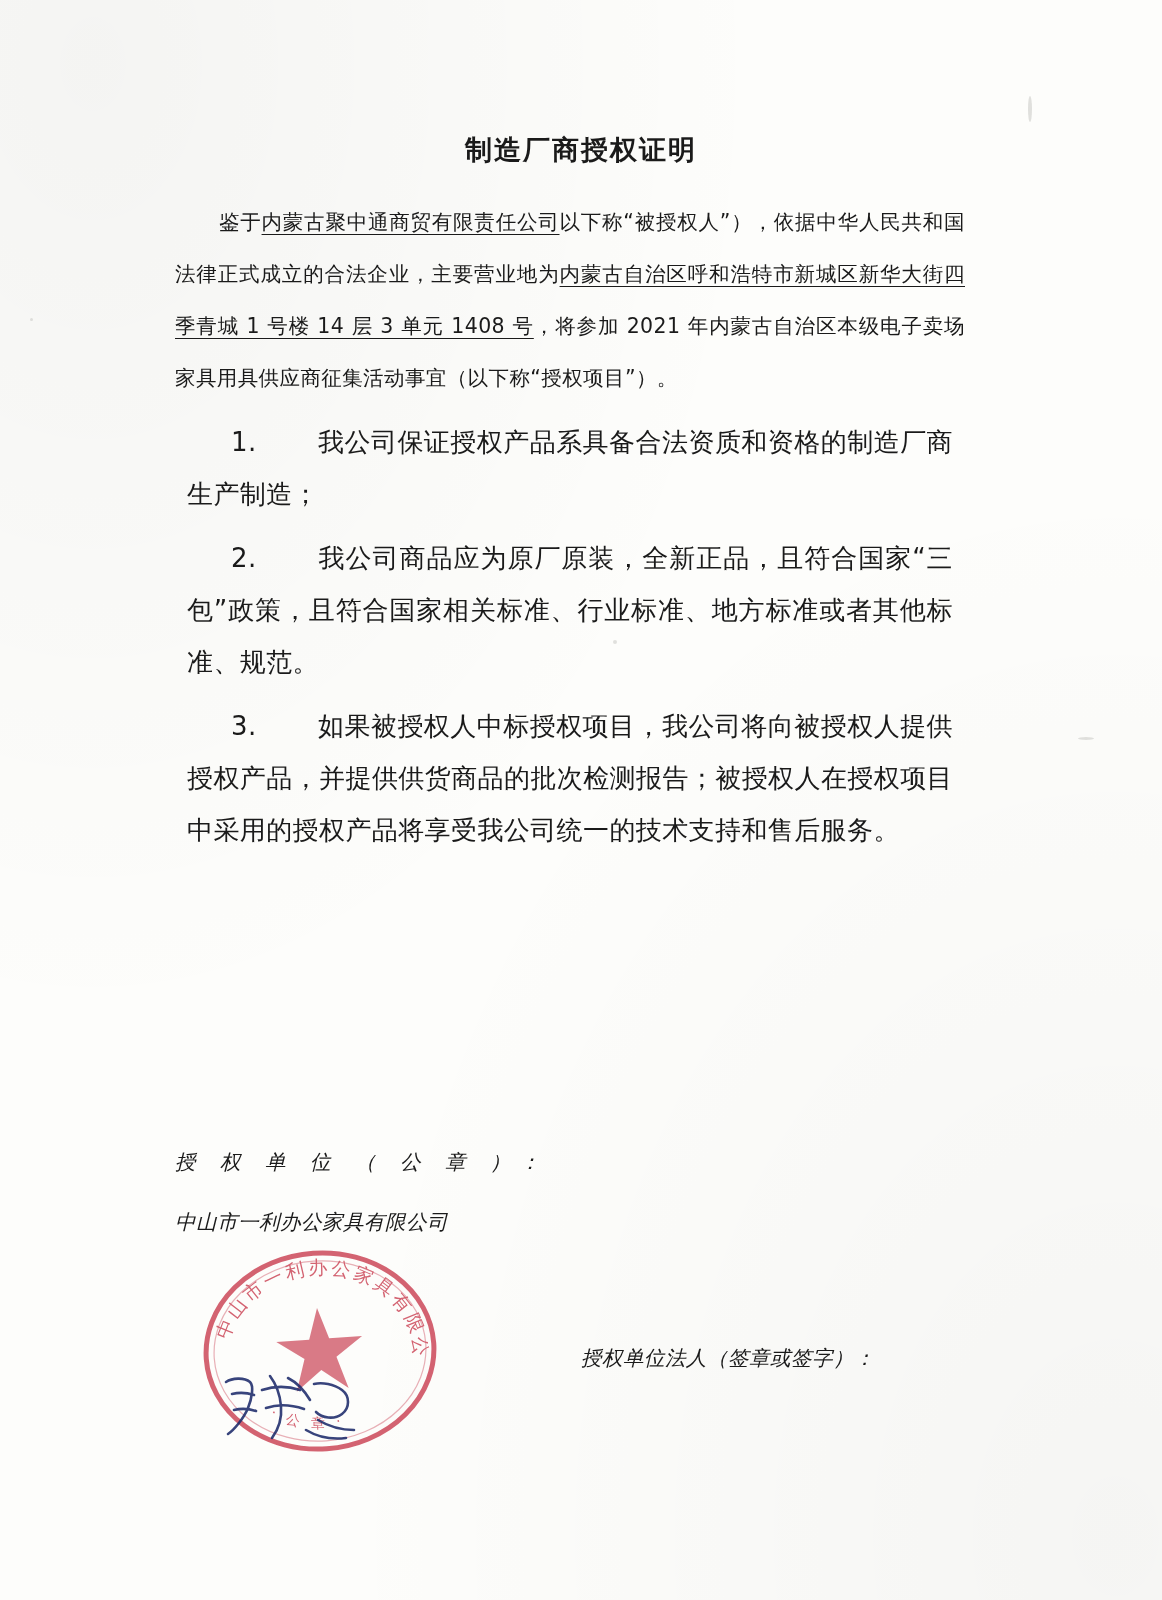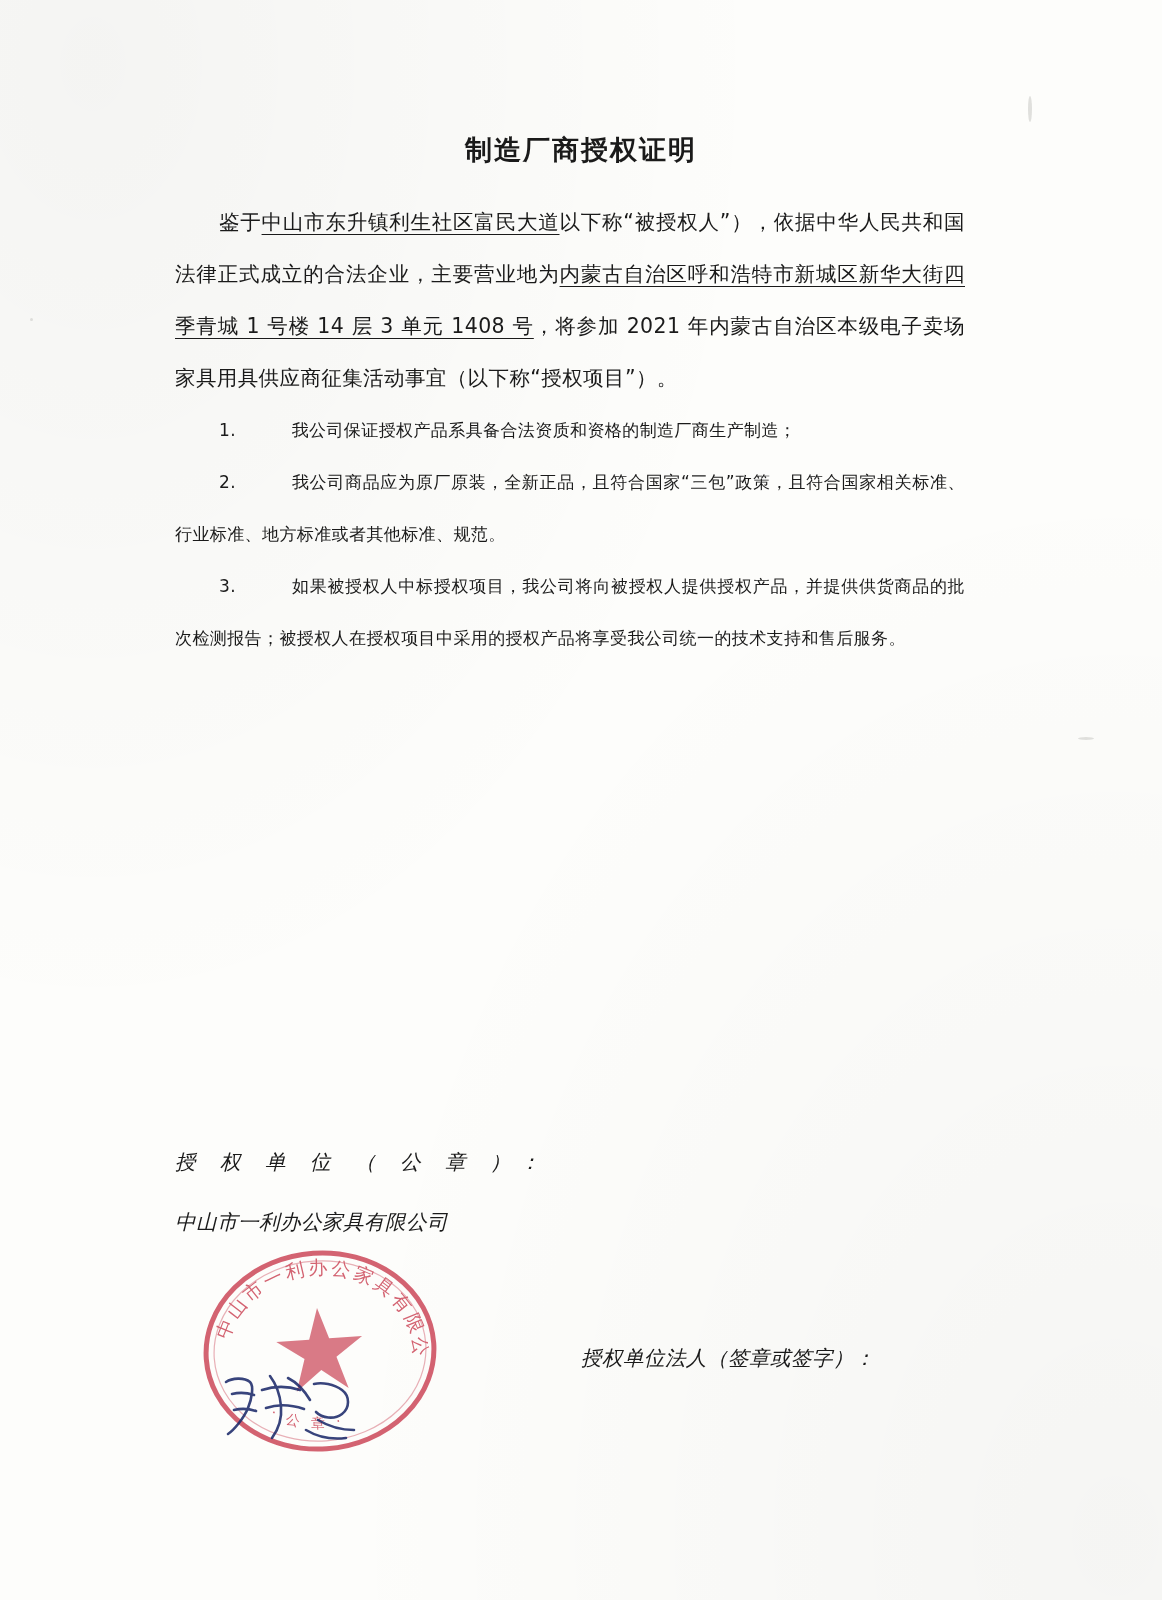--- a/index.html
+++ b/index.html
@@ -62,22 +62,22 @@
     margin: 0 0 0 0;
     font-size: 20.5px;
     line-height: 52px;
     text-align: justify;
     text-justify: inter-ideograph;
     letter-spacing: 0.4px;
     text-indent: 44px;
   }
 
   p.item {
-    margin: 0;
-    font-size: 17px;
+    margin: 12px;
+    font-size: 26px;
     line-height: 52px;
     text-align: justify;
     text-justify: inter-ideograph;
     letter-spacing: 0.4px;
     text-indent: 44px;
   }
 
   .u {
     text-decoration: underline;
     text-underline-offset: 5px;
@@ -147,21 +147,21 @@
 
 <div class="page"></div>
 
 <div class="doc">
 
   <div class="title">制造厂商授权证明</div>
 
   <div class="body-block">
 
     <p class="para">
-      <span>鉴于</span><span class="u">中山市东升镇利生社区富民大道</span><span>以下称“被授权人”），依据中华人民共和国法律正式成立的合法企业，主要营业地为</span><span class="u">内蒙古自治区呼和浩特市新城区新华大街四季青城 1 号楼 14 层 3 单元 1408 号</span><span>，将参加 2021 年内蒙古自治区本级电子卖场家具用具供应商征集活动事宜（以下称“授权项目”）。</span>
+      <span>鉴于</span><span class="u">内蒙古聚中通商贸有限责任公司</span><span>以下称“被授权人”），依据中华人民共和国法律正式成立的合法企业，主要营业地为</span><span class="u">内蒙古自治区呼和浩特市新城区新华大街四季青城 1 号楼 14 层 3 单元 1408 号</span><span>，将参加 2021 年内蒙古自治区本级电子卖场家具用具供应商征集活动事宜（以下称“授权项目”）。</span>
     </p>
 
 
     <p class="item">
       <span>1.</span><span class="gap">&nbsp;&nbsp;</span><span>我公司保证授权产品系具备合法资质和资格的制造厂商生产制造；</span>
     </p>
 
     <p class="item">
       <span>2.</span><span class="gap">&nbsp;&nbsp;</span><span>我公司商品应为原厂原装，全新正品，且符合国家“三包”政策，且符合国家相关标准、行业标准、地方标准或者其他标准、规范。</span>
     </p>

